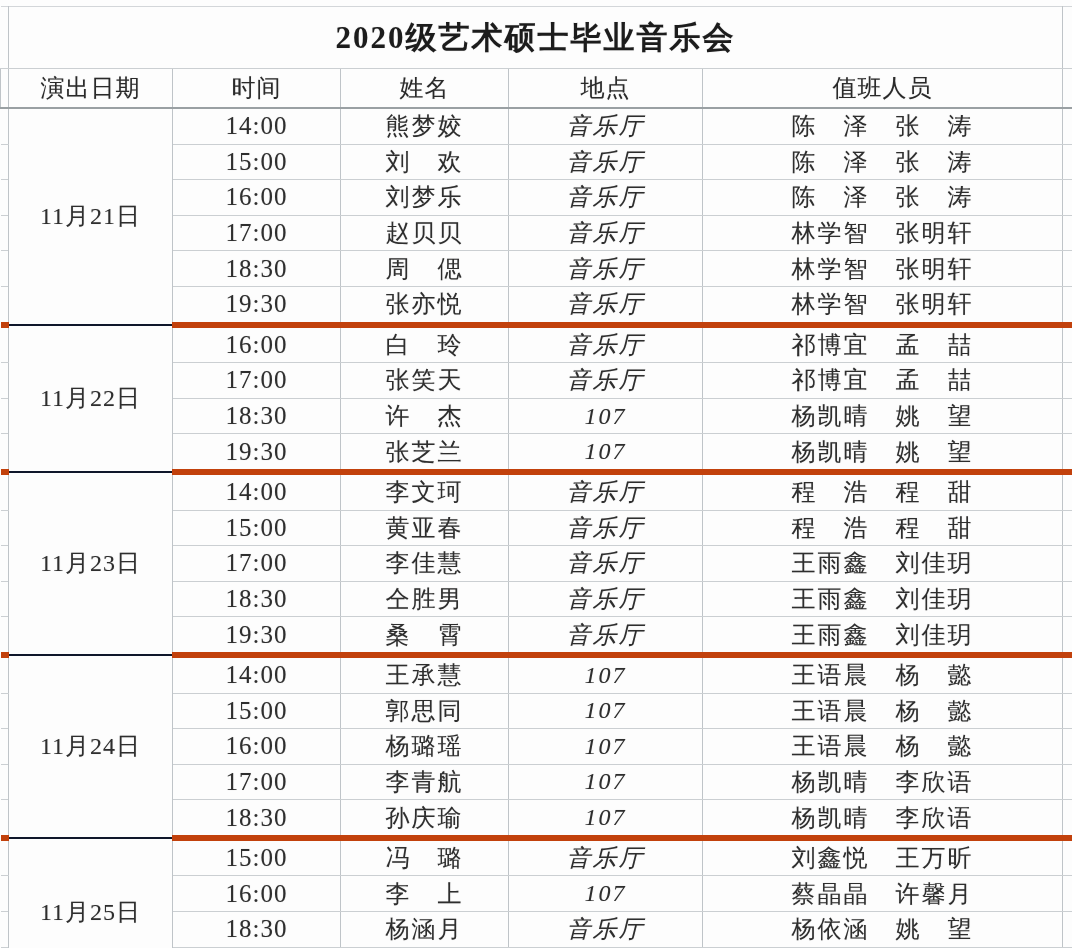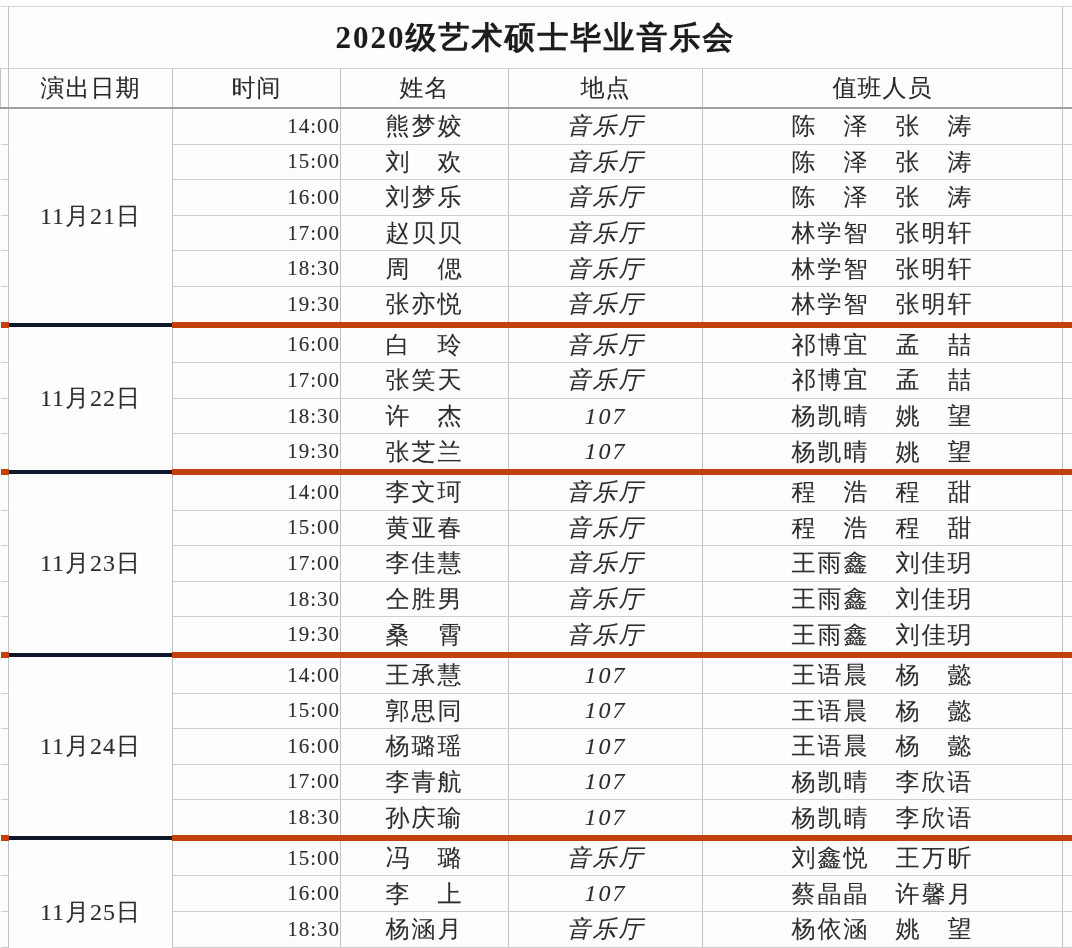--- a/index.html
+++ b/index.html
@@ -51,24 +51,24 @@
     letter-spacing: 2px;
   }
   tr.header-row th { height: 38px; border-bottom: 2px solid #9aa0a3; }
   .header-row th {
     font-size: 24px;
     letter-spacing: 1px;
     color: #2a2a2a;
     text-align: center;
   }
   tbody td { height: 34.6px; font-size: 24px; letter-spacing: 2px; }
-  td.time-cell { font-size: 21px; letter-spacing: 1px; text-align: right; }
+  td.time-cell { font-size: 25px; letter-spacing: 1px; }
   td.venue-cell { font-size: 24px; font-style: italic; }
   tr.group-end td { border-bottom: 6px solid #c2410c; }
-  td.date-cell { border-bottom: 4px solid #0f172a; font-size: 24px; letter-spacing: 1px; font-family: Liberation Serif, serif; }
+  td.date-cell { border-bottom: 2px solid #0f172a; font-size: 24px; letter-spacing: 1px; font-family: Liberation Serif, serif; }
 </style>
 </head>
 <body>
 
 <div class="page">
   <table class="schedule">
     <colgroup>
       <col class="c-lmargin">
         <col class="c-date">
         <col class="c-time">

